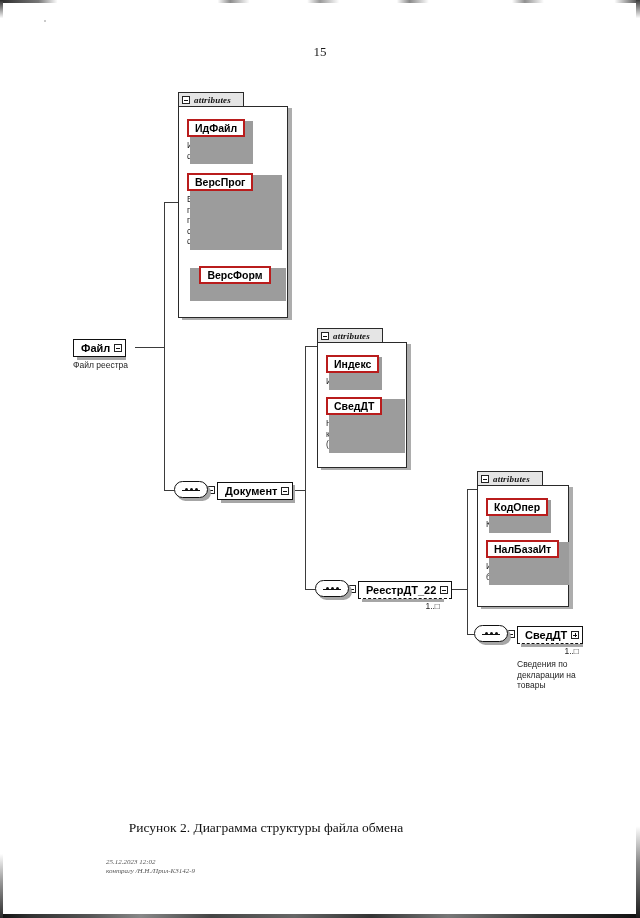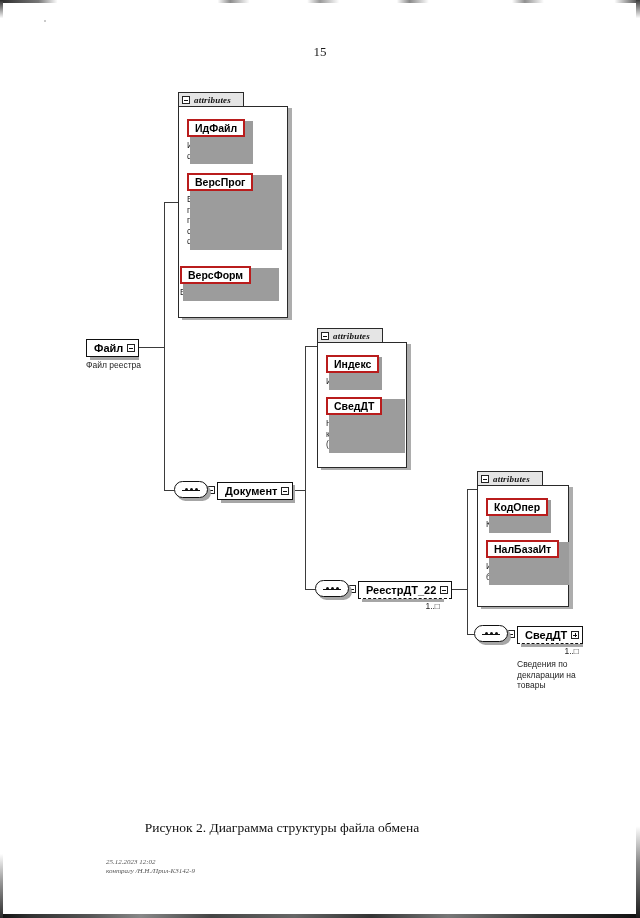--- a/index.html
+++ b/index.html
@@ -92,21 +92,21 @@
   .seq-shape{
     position:relative;width:34px;height:17px;box-sizing:border-box;
     border:1px solid #111;background:#fff;border-radius:9px/9px;z-index:2;
     display:flex;align-items:center;justify-content:center;gap:2px;
   }
   .seq-shape::before{content:"";position:absolute;left:7px;right:7px;top:8px;height:1px;background:#111;}
   .seq-dot{width:3px;height:3px;background:#111;border-radius:50%;position:relative;z-index:3;}
   .seq-shadow{position:absolute;left:3px;top:3px;width:34px;height:17px;background:#a6a6a6;border-radius:9px/9px;z-index:1;}
 
   .caption{
-    position:absolute;left:16px;width:532px;text-align:center;
+    position:absolute;left:0;width:532px;text-align:center;
     font-family:"Liberation Serif", serif;font-size:13.5px;color:#111;
   }
   .footer{
     position:absolute;left:106px;
     font-family:"Liberation Serif", serif;font-style:italic;font-size:7px;
     color:#555;line-height:9px;white-space:pre-line;
   }
   .footer-sig{display:block;filter:blur(0.25px);text-align:center;}
 </style>
 </head>
@@ -156,28 +156,28 @@
   <div class="attr-item" style="left:9px;top:80px;">
     <span class="attr-name-shadow"></span>
     <span class="attr-name">ВерсПрог</span>
     <div class="attr-desc" style="width:92px;">Версия
 программы, с
 помощью которой
 сформирован
 файл</div>
   </div>
 
-  <div class="attr-item" style="left:2px;top:173px;">
+  <div class="attr-item" style="left:9px;top:173px;text-align:center;">
     <span class="attr-name-shadow"></span>
     <span class="attr-name">ВерсФорм</span>
     <div class="attr-desc" style="width:96px;">Версия формата</div>
   </div>
 </div>
 
-<div class="node" style="left:86px;top:338px;">
+<div class="node" style="left:73px;top:338px;">
   <div class="node-shadow" style="left:4px;top:4px;width:49px;height:18px;"></div>
   <div class="node-box">
     <span class="node-label">Файл</span>
     <span class="box-toggle"></span>
   </div>
   <div class="node-desc">Файл реестра</div>
 </div>
 
 <div class="seq" style="left:174px;top:481px;">
   <div class="seq-shadow"></div>

